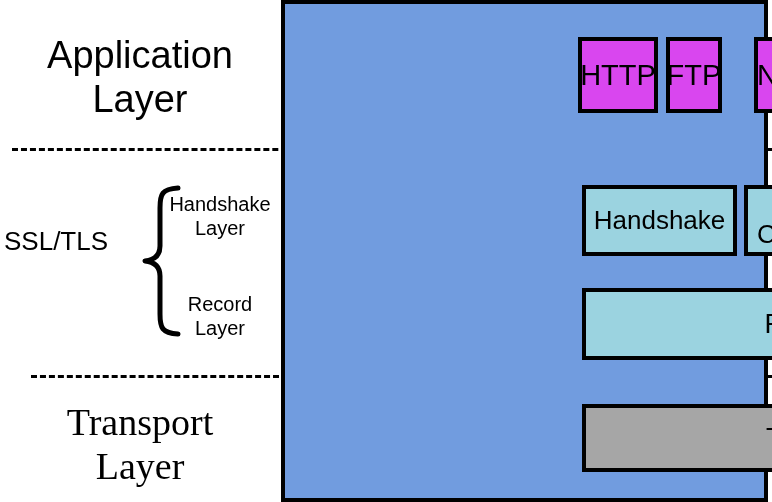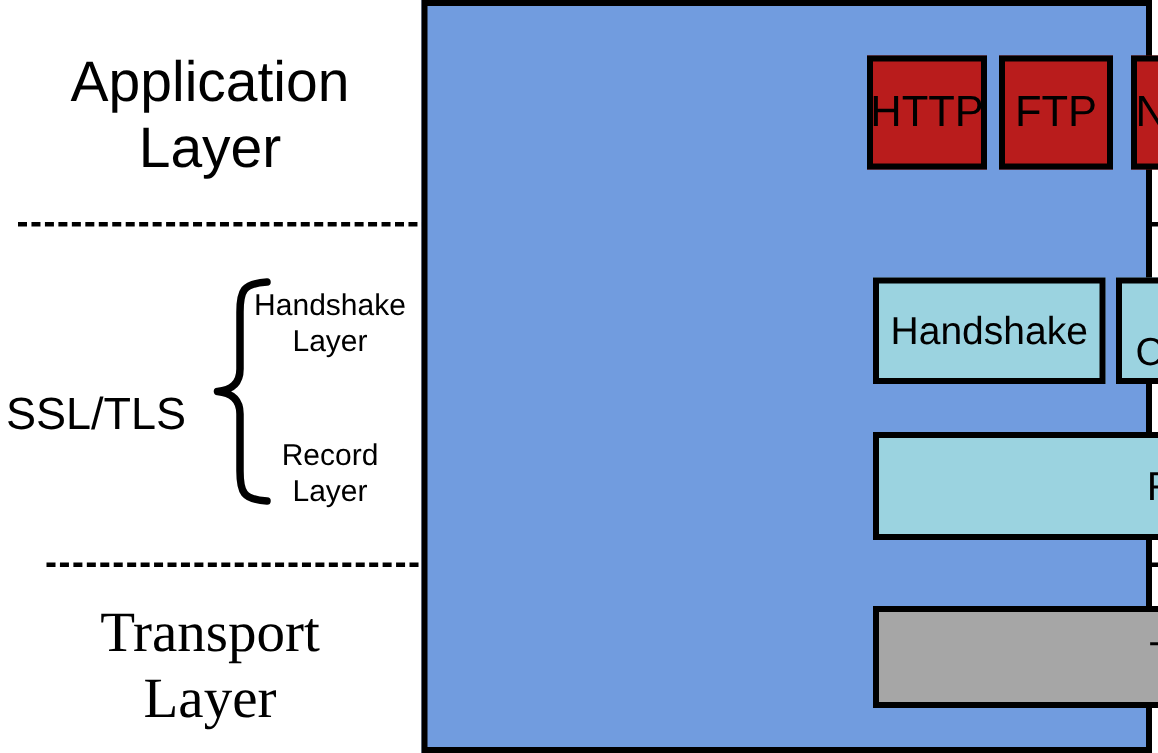--- a/index.html
+++ b/index.html
@@ -40,39 +40,39 @@
     position: absolute;
     box-sizing: border-box;
     border: 4px solid #000000;
     display: flex;
     align-items: center;
     justify-content: center;
     text-align: center;
     line-height: 1.06;
   }
   .pbox.app {
-    background: #b91c1c;
+    background: #d946ef;
     font-size: 29px;
   }
   .pbox.tls {
     background: #9BD3E0;
     font-size: 26px;
   }
   .pbox.record {
     background: #9BD3E0;
     font-size: 27px;
   }
   .pbox.transport {
     background: #A6A6A6;
     font-size: 26px;
   }
 
   
   #box-http  { left: 293px; top: 33px;  width: 80px;  height: 76px; }
-  #box-ftp   { left: 381px; top: 33px;  width: 76px;  height: 76px; }
+  #box-ftp   { left: 381px; top: 33px;  width: 56px;  height: 76px; }
   #box-nntp  { left: 469px; top: 33px;  width: 85px;  height: 76px; }
 
   
   #box-handshake { left: 297px; top: 181px; width: 155px; height: 71px; }
   #box-ccs       { left: 459px; top: 181px; width: 162px; height: 71px; }
 
   
   #box-record { left: 297px; top: 284px; width: 452px; height: 72px; }
 
   
@@ -96,25 +96,25 @@
     font-size: 38px;
     line-height: 1.16;
     white-space: pre-line;
   }
   #label-application { left: 10px; top: 33px;  width: 260px; }
   #label-transport   { left: 10px; top: 400px; width: 260px; font-family: Liberation Serif, serif; }
 
   #label-ssltls {
     position: absolute;
     left: 0px;
-    top: 260px;
+    top: 226px;
     width: 142px;
     text-align: left;
     padding-left: 4px;
-    font-size: 30px;
+    font-size: 26px;
     box-sizing: border-box;
   }
 
   .sublayer-label {
     position: absolute;
     text-align: center;
     font-size: 20px;
     line-height: 1.2;
     white-space: pre-line;
     width: 112px;

